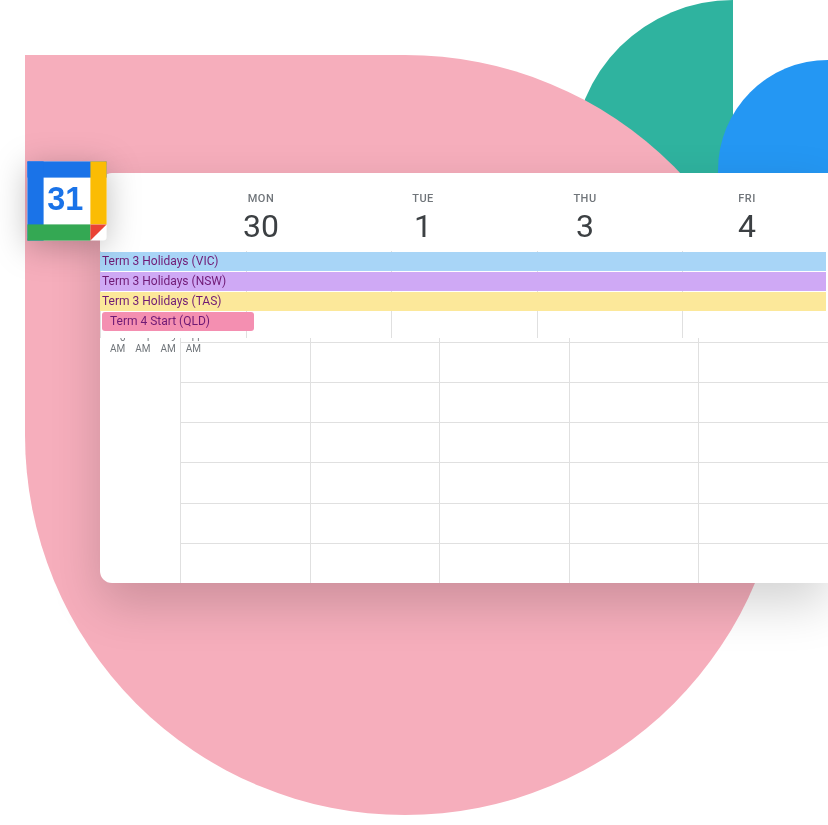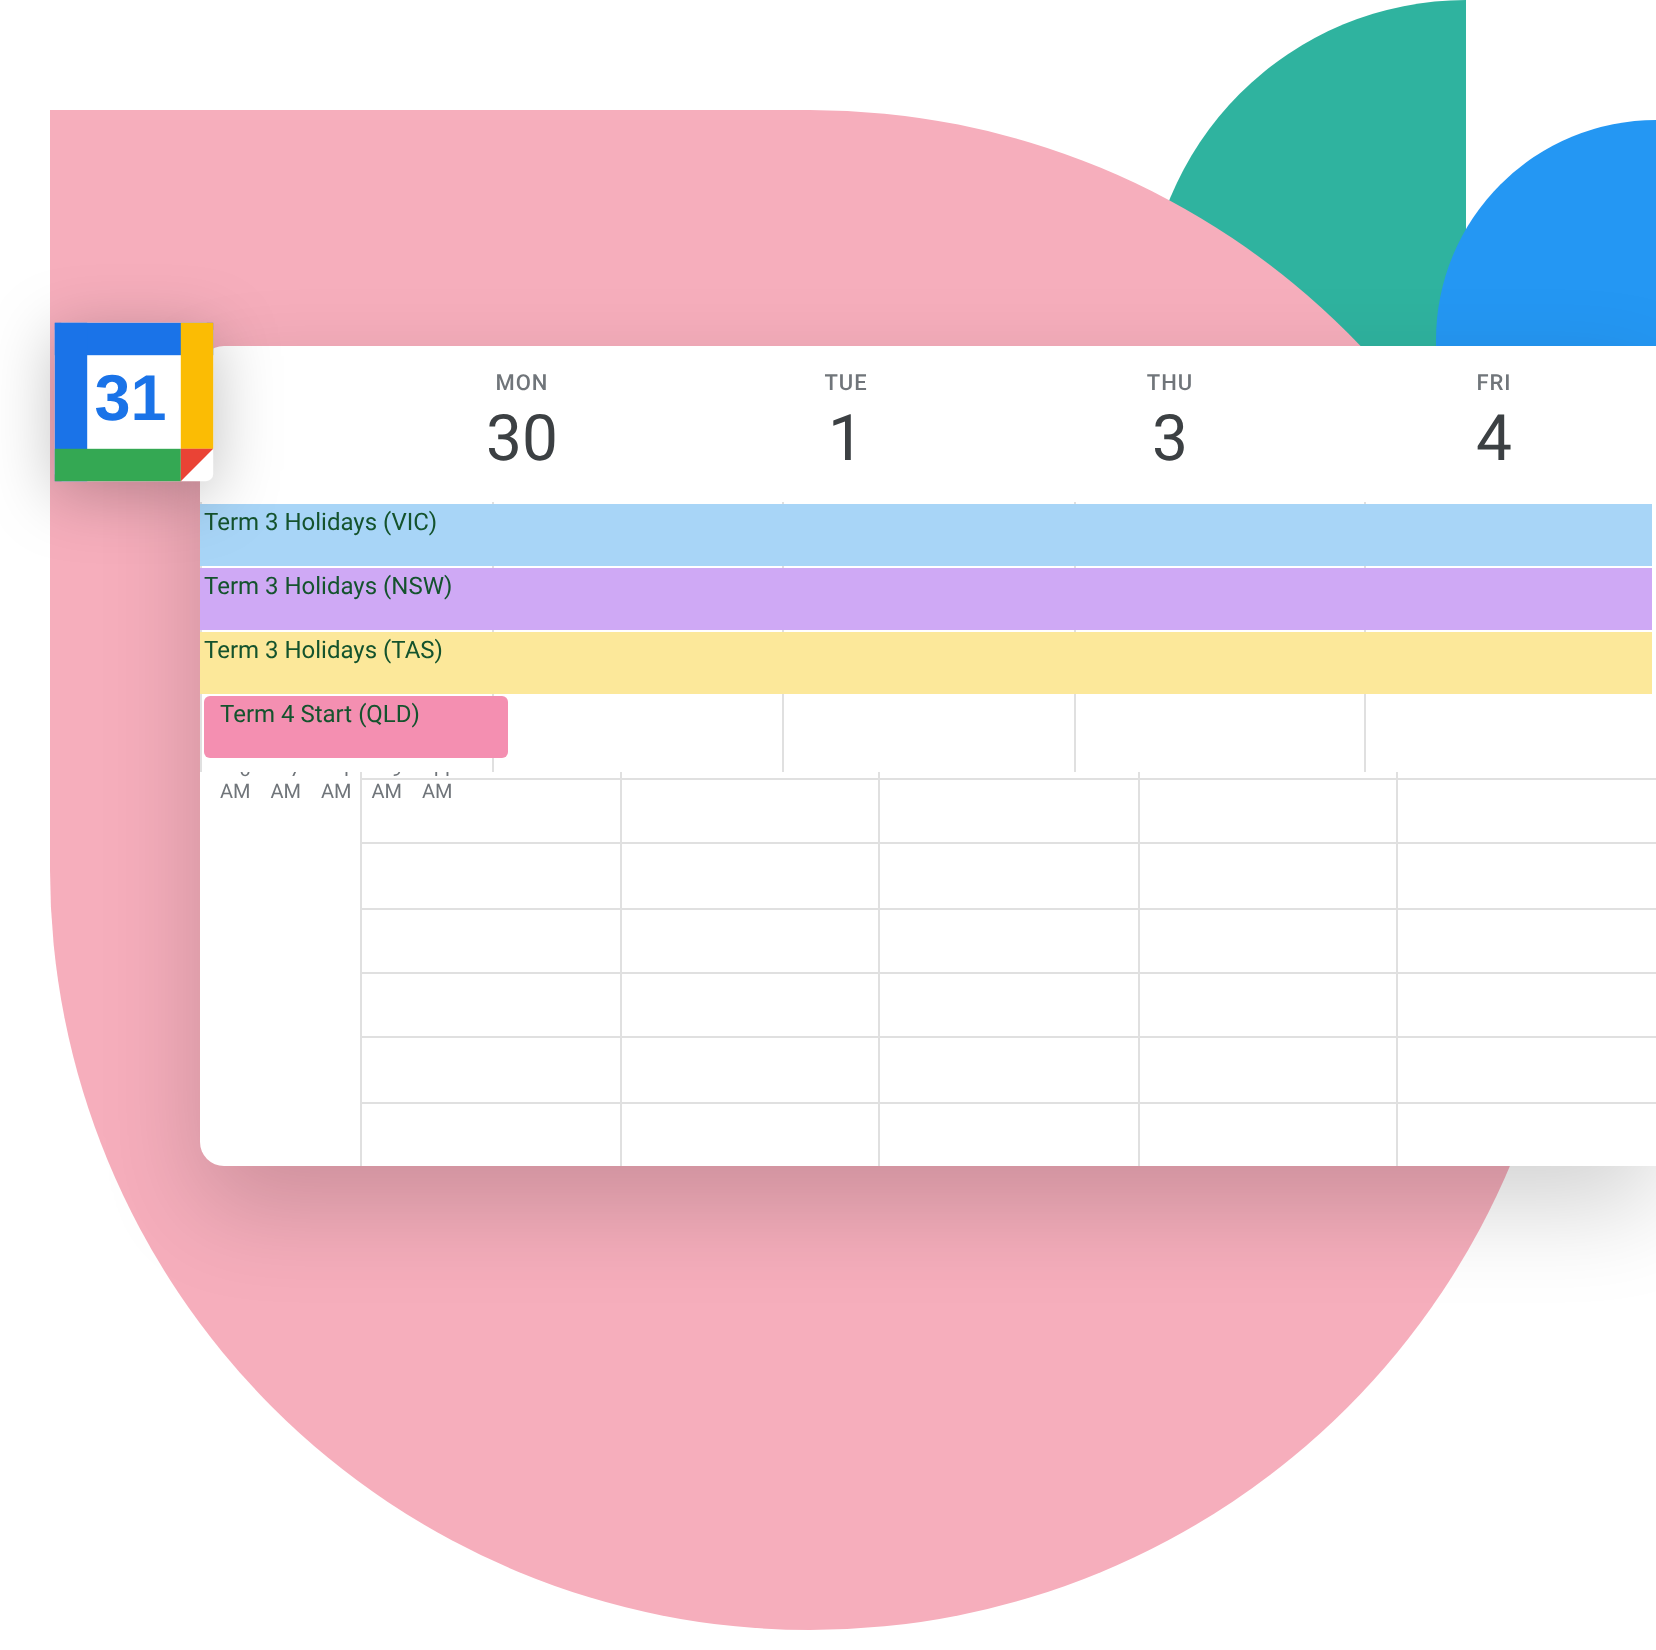--- a/index.html
+++ b/index.html
@@ -62,21 +62,21 @@
       display: flex;
       flex-direction: column;
       overflow: hidden;
     }
     .day-header-row {
       display: flex;
       height: 78px;
       padding-top: 12px;
     }
     .time-gutter-header { width: 80px; flex: none; }
-    .day-header { flex: 1; text-align: center; display: flex; flex-direction: column; align-items: center; justify-content: flex-start; gap: 2px; }
+    .day-header { flex: 1; text-align: center; display: flex; flex-direction: column; align-items: center; justify-content: center; gap: 2px; }
     .day-name { font-size: 11px; font-weight: 500; color: #70757a; letter-spacing: 0.5px; }
     .day-num { font-size: 32px; color: #3c4043; font-weight: 400; }
     .allday-area {
       display: flex;
       position: relative;
     }
     .allday-gutter {
       width: 80px;
       flex: none;
       display: flex;
@@ -106,29 +106,29 @@
       position: relative;
     }
     .allday-bg {
       position: absolute;
       inset: 0;
       display: flex;
     }
     .allday-bg-col { flex: 1; border-left: 1px solid #e0e0e0; }
     .allday-events { position: relative; z-index: 2; padding: 0 2px 6px 0; }
     .event-bar {
-      height: 31px;
+      height: 19px;
       line-height: 19px;
       font-size: 12px;
       padding: 0 8px;
       border-radius: 3px;
       margin: 1px 0;
       white-space: nowrap;
       overflow: hidden;
-      color: #14532d;
+      color: #701a75;
     }
     .event-bar.full { margin-left: -6px; border-top-left-radius: 0; border-bottom-left-radius: 0; border-top-right-radius: 0; border-bottom-right-radius: 0; }
     .event-bar.short { width: 21%; margin-left: 2px; }
     .time-grid {
       flex: 1;
       display: flex;
       overflow: hidden;
     }
     .time-gutter {
       width: 80px;
@@ -219,21 +219,20 @@
         <div class="event-bar full" style="background:#fce89a">Term 3 Holidays (TAS)</div>
         <div class="event-bar short" style="background:#f48fb1">Term 4 Start (QLD)</div>
       </div>
     </div>
   </div>
 
   <div class="time-grid">
     <div class="time-gutter">
       <div class="time-slot-label" style="height:10px"></div>
       <div class="time-slot-label">6 AM</div>
-      <div class="time-slot-label">7 AM</div>
       <div class="time-slot-label">1 AM</div>
       <div class="time-slot-label">9 AM</div>
       <div class="time-slot-label">11 AM</div>
     </div>
     <div class="time-columns">
       <div class="hour-lines">
         <div style="height:4px"></div>
         <div class="hour-line"></div>
           <div class="hour-line"></div>
           <div class="hour-line"></div>

